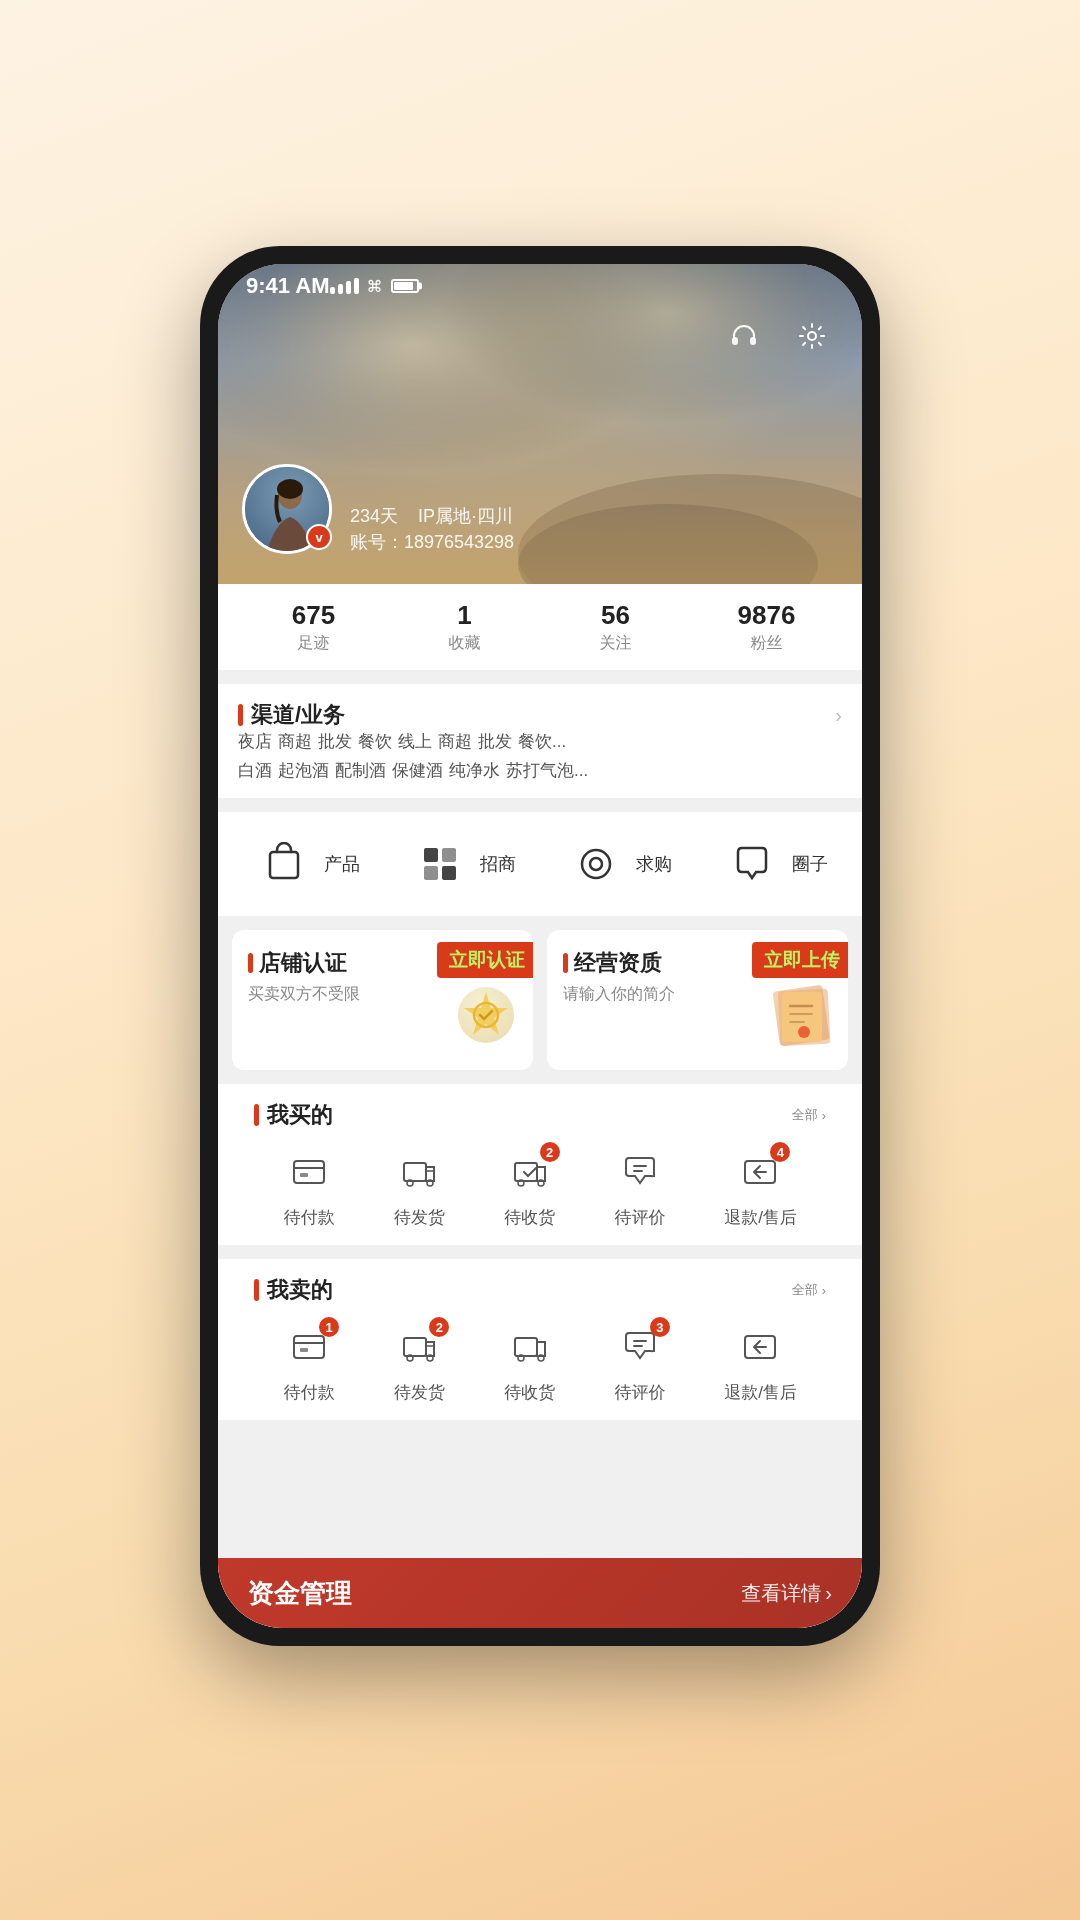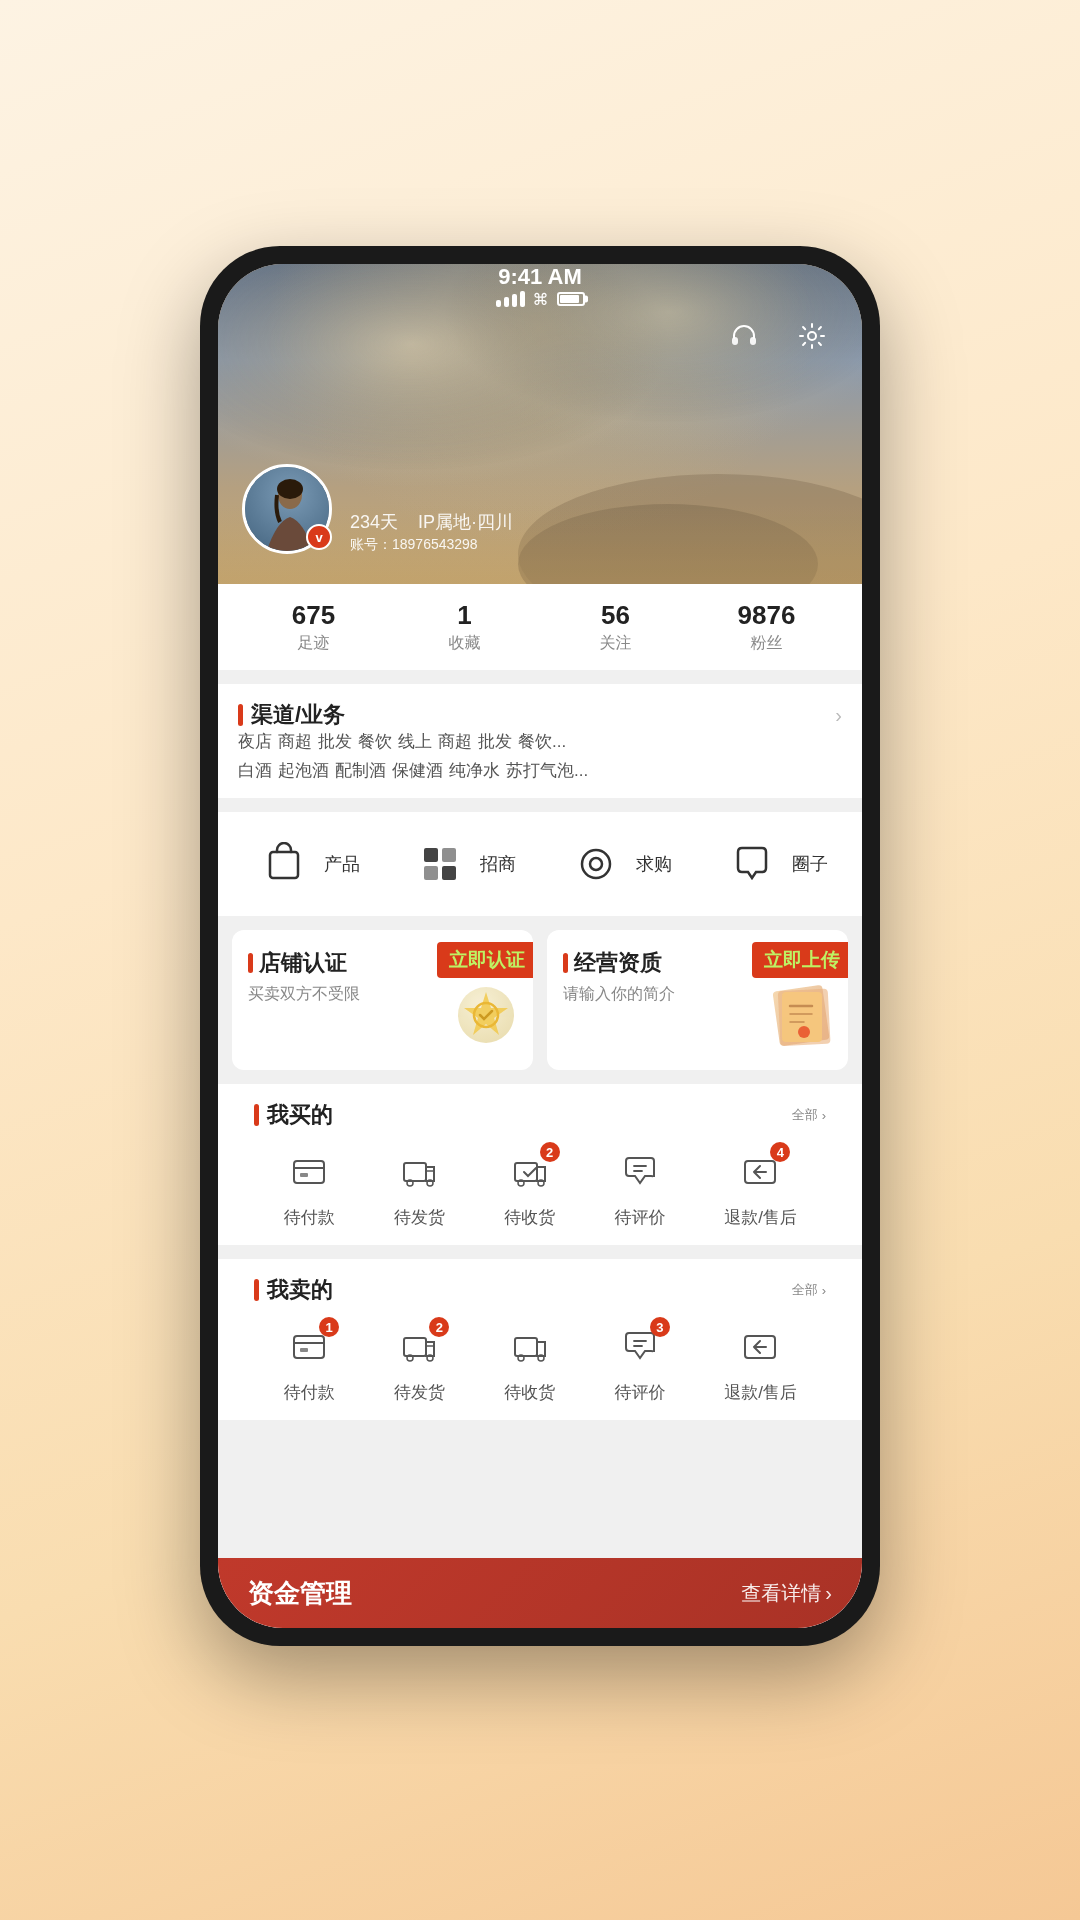--- a/index.html
+++ b/index.html
@@ -52,28 +52,27 @@
       overflow: hidden;
       position: relative;
     }
 
     
     .status-bar {
       background: transparent;
       height: 44px;
       display: flex;
       align-items: center;
-      justify-content: center;
+      justify-content: flex-start;
       padding: 16px 28px;
       position: absolute;
       top: 0;
       left: 0;
       right: 0;
       z-index: 10;
-      flex-direction: column;
     }
     .status-time {
       color: #fff;
       font-size: 22px;
       font-weight: 600;
     }
     .status-icons {
       display: flex;
       gap: 8px;
       align-items: center;
@@ -212,21 +211,21 @@
       font-weight: 700;
       color: #fff;
       text-shadow: 0 1px 3px rgba(0,0,0,0.3);
     }
     .profile-meta {
       font-size: 18px;
       color: rgba(255,255,255,0.9);
       margin-top: 4px;
     }
     .profile-account {
-      font-size: 14px;
+      font-size: 18px;
       color: rgba(255,255,255,0.9);
       margin-top: 2px;
     }
 
     
     .stats-row {
       background: rgba(255,255,255,0.95);
       display: flex;
       padding: 16px 20px;
     }

